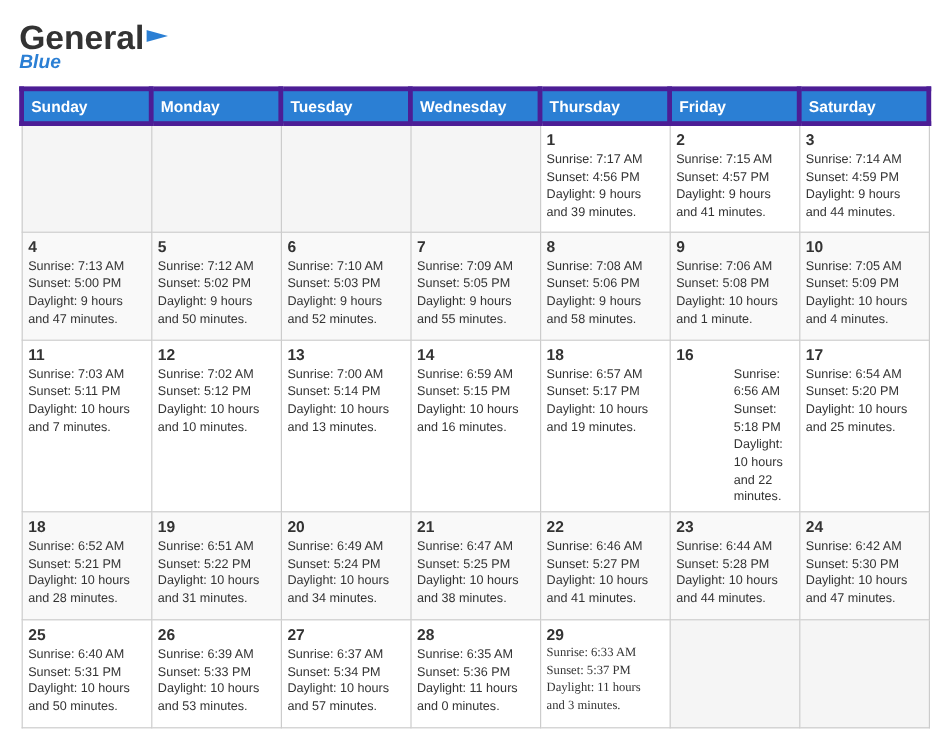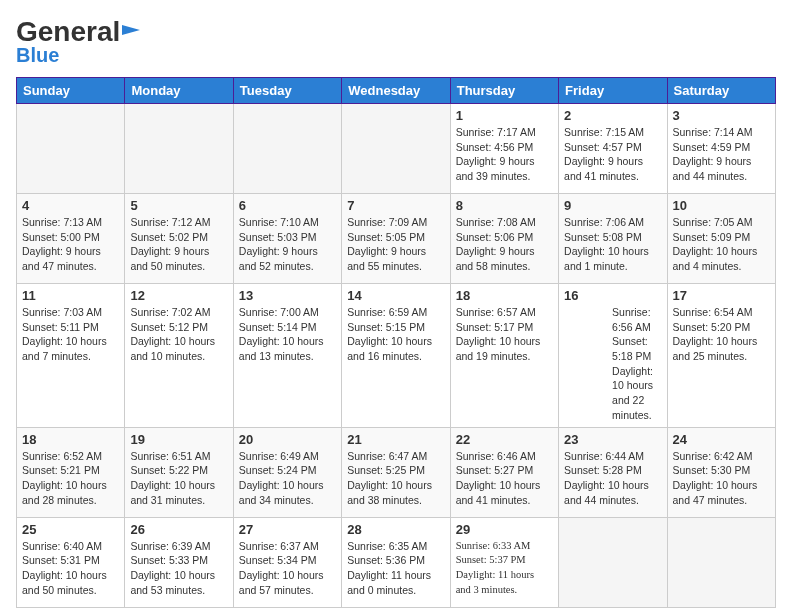--- a/index.html
+++ b/index.html
@@ -42,21 +42,21 @@
       width: 100%;
       border-collapse: collapse;
       table-layout: fixed;
     }
     th {
       background-color: #2b7fd4;
       color: #fff;
       text-align: left;
       padding: 5px 6px;
       font-size: 13px;
-      border: 1px solid #4c1d95;
+      border: 4px solid #4c1d95;
     }
     td {
       vertical-align: top;
       border: 1px solid #ccc;
       padding: 4px 5px;
       font-size: 11px;
       color: #333;
       height: 90px;
       background: #fff;
     }
@@ -86,21 +86,21 @@
 <body>
 
 <div class="header-section">
   <div class="logo">
     <div class="logo-row">
       <span style="font-size:28px;font-weight:bold;color:#333;">General</span>
       <svg width="18" height="14" viewBox="0 0 18 14">
         <polygon points="0,0 18,5 0,10" fill="#2b7fd4"></polygon>
       </svg>
     </div>
-    <span style="font-size:20px;font-weight:bold;color:#2b7fd4;margin-top:-4px;">Blue</span>
+    <span style="font-size:16px;font-weight:bold;color:#2b7fd4;margin-top:-4px;font-style:italic;">Blue</span>
   </div>
 </div>
 
 <table>
   <thead>
     <tr>
     <th>Sunday</th>
         <th>Monday</th>
         <th>Tuesday</th>
         <th>Wednesday</th>

